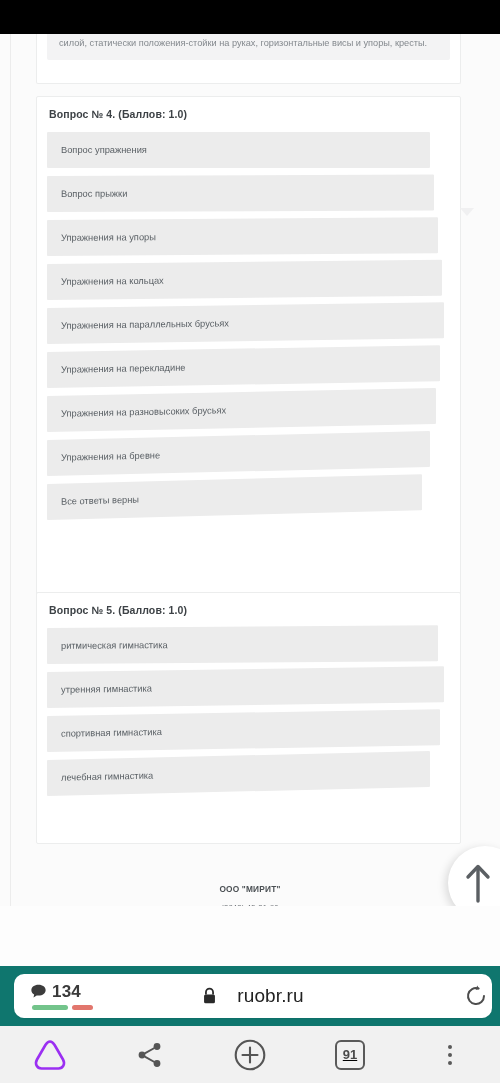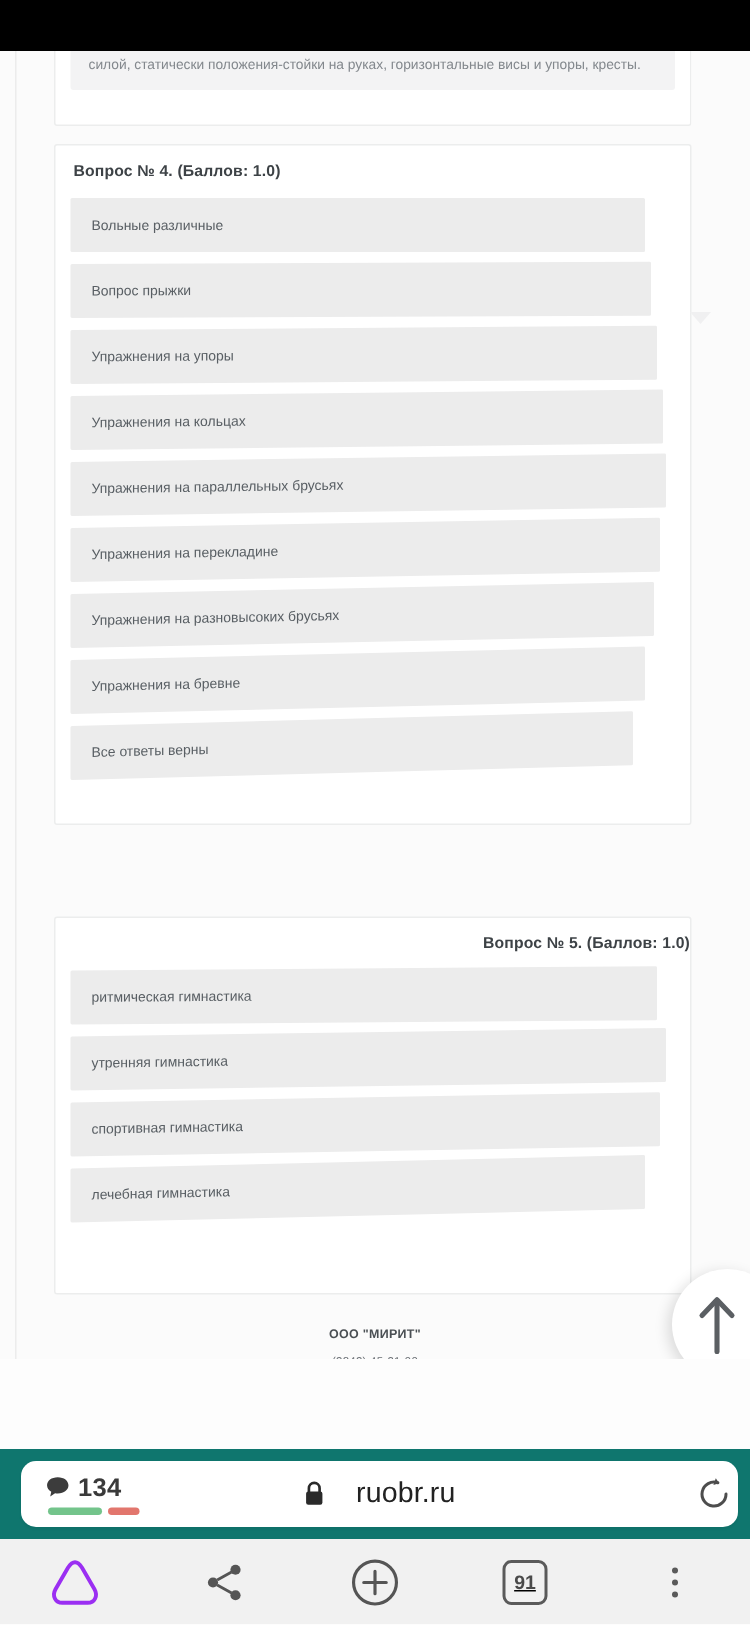--- a/index.html
+++ b/index.html
@@ -37,22 +37,22 @@
 
   
   .card {
     position: absolute;
     left: 36px; width: 425px;
     background: #ffffff;
     border: 1px solid #eceded;
     border-radius: 2px;
   }
   .card-partial { top: -26px; height: 76px; border-top: none; }
-  .card-q4 { top: 62px; height: 454px; }
-  .card-q5 { top: 577px; height: 252px; text-align: right; }
+  .card-q4 { top: 62px; height: 510px; }
+  .card-q5 { top: 558px; height: 252px; }
 
   .q-header {
     font-size: 10.5px;
     font-weight: bold;
     color: #3d4246;
     padding: 11px 0 0 12px;
     letter-spacing: .1px;
   }
   .q-body {
     font-size: 9.2px;
@@ -210,21 +210,21 @@
     <div class="page-edge-left"></div>
 
     <div class="card card-partial">
       <div class="q-body-partial">Упражнения содержат различные подъемы,обороты, выкруты, выполняемые махом и силой, статически положения-стойки на руках, горизонтальные висы и упоры, кресты.</div>
     </div>
 
     <div class="card card-q4">
       <div class="q-header">Вопрос № 4. (Баллов: 1.0)</div>
       <div class="options">
         <div class="opt s0">
-          <span class="opt-label">Вольные различные</span>
+          <span class="opt-label">Вопрос упражнения</span>
         </div>
         <div class="opt s1">
           <span class="opt-label">Вопрос прыжки</span>
         </div>
         <div class="opt s2">
           <span class="opt-label">Упражнения на упоры</span>
         </div>
         <div class="opt s3">
           <span class="opt-label">Упражнения на кольцах</span>
         </div>

